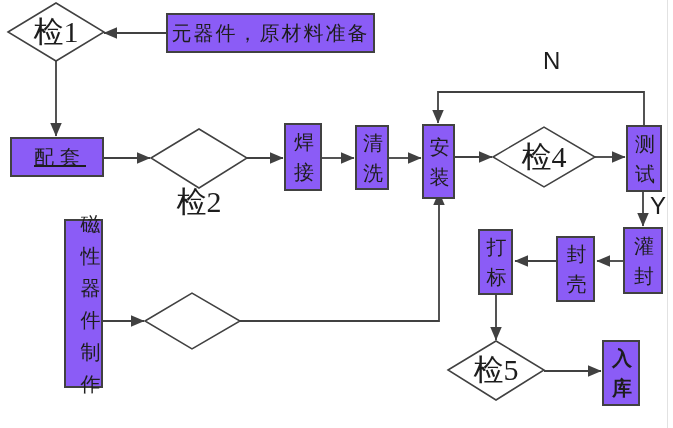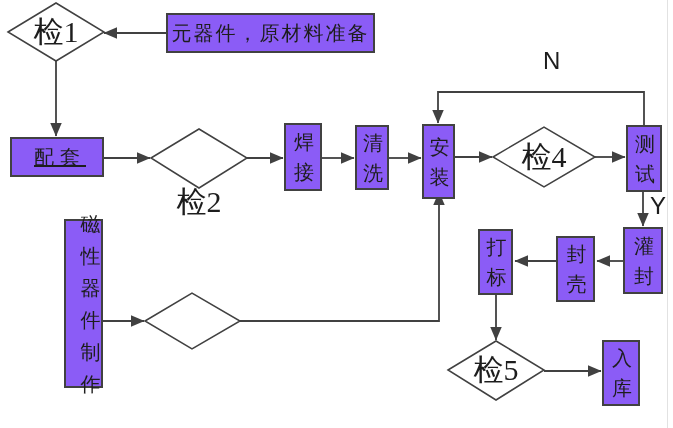--- a/index.html
+++ b/index.html
@@ -62,21 +62,21 @@
   
   .n-prep     { left: 166px; top: 13px;  width: 209px; height: 40px; }
   .n-peitao   { left: 10px;  top: 137px; width: 94px;  height: 40px; text-decoration: underline; }
   .n-hanjie   { left: 284px; top: 123px; width: 38px;  height: 68px; }
   .n-qingxi   { left: 355px; top: 125px; width: 34px;  height: 65px; }
   .n-anzhuang { left: 422px; top: 124px; width: 33px;  height: 75px; }
   .n-ceshi    { left: 626px; top: 125px; width: 36px;  height: 67px; }
   .n-guanfeng { left: 623px; top: 227px; width: 40px;  height: 67px; }
   .n-fengke   { left: 556px; top: 236px; width: 39px;  height: 66px; }
   .n-dabiao   { left: 478px; top: 229px; width: 35px;  height: 66px; }
-  .n-ruku     { left: 602px; top: 340px; width: 38px;  height: 66px; }
+  .n-ruku     { left: 602px; top: 340px; width: 38px;  height: 66px; font-weight: bold; }
   .n-cixing   { left: 64px;  top: 219px; width: 39px;  height: 169px; padding-left: 12px; }
 
   
   .l-j1 { left: 21px;  top: 18px; }
   .l-j2 { left: 164px; top: 144px; margin-top: 44px; }
   .l-j3 { left: 157px; top: 307px; }
   .l-j4 { left: 509px; top: 143px; }
   .l-j5 { left: 461px; top: 356px; }
 
   .l-n { left: 543px; top: 47px; }

